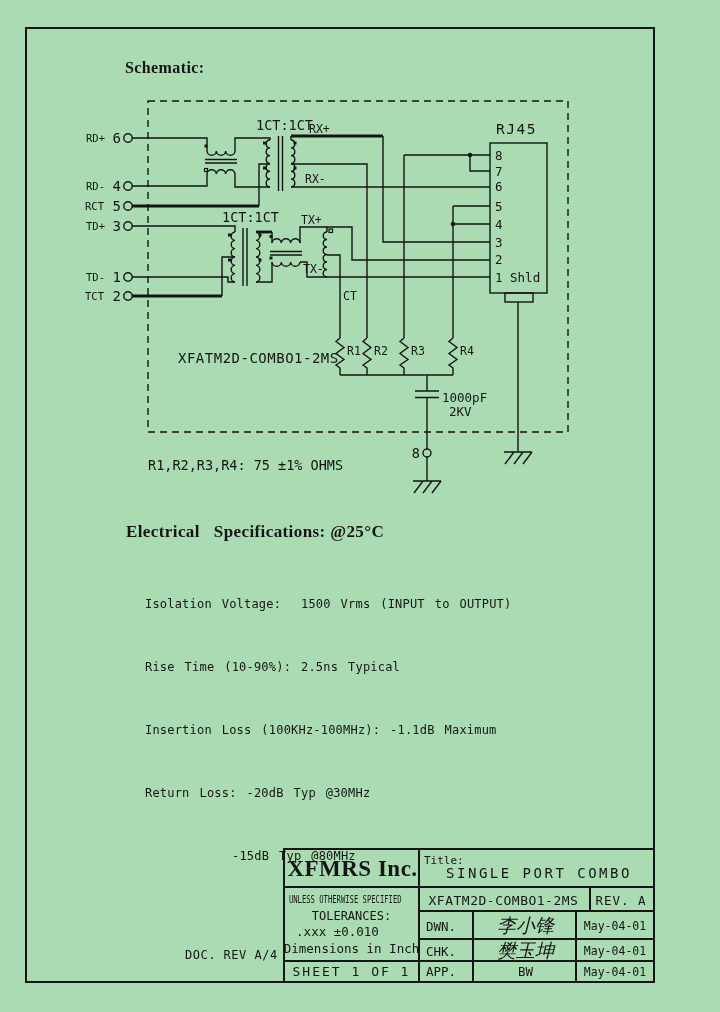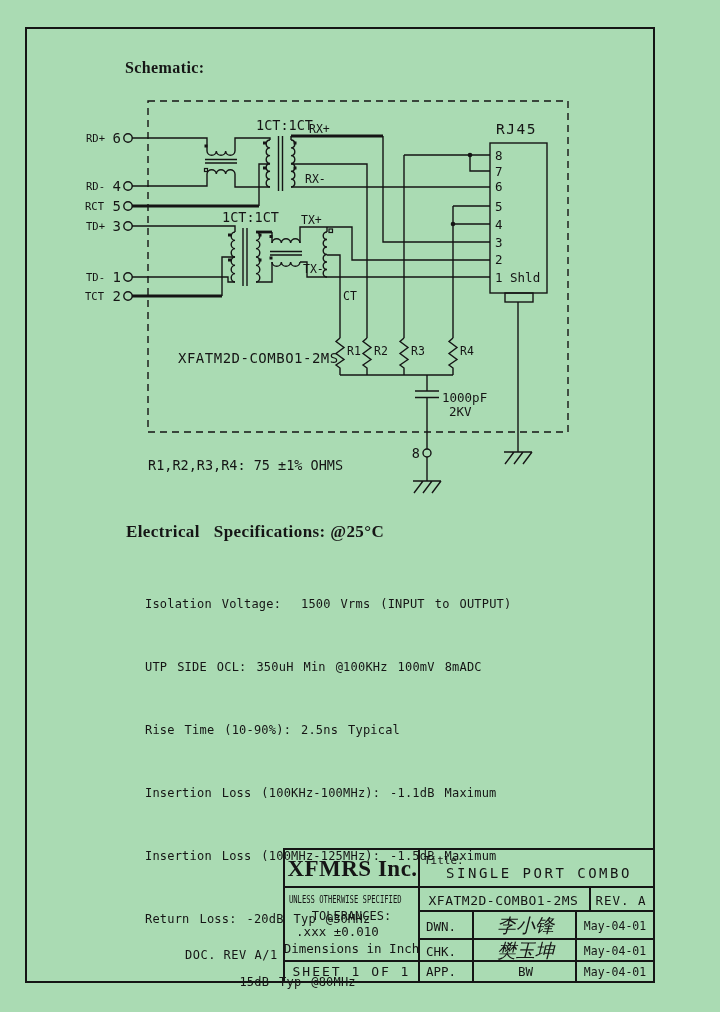--- a/index.html
+++ b/index.html
@@ -216,24 +216,22 @@
   </g>
 
   <text x="178" y="363" font-size="14" letter-spacing="0.5">XFATM2D-COMBO1-2MS</text>
   <text x="148" y="470" font-size="13.5">R1,R2,R3,R4: 75 ±1% OHMS</text>
 </svg>
 
 <div id="electrical-heading" class="serif-head">Electrical   Specifications: @25°C</div>
 
 <div id="specs">
   <div class="spec-line">Isolation Voltage:  1500 Vrms (INPUT to OUTPUT)</div>
-  <div class="spec-line">UTP SIDE OCL: 350uH Min @100KHz 100mV 8mADC</div>
   <div class="spec-line">Rise Time (10-90%): 2.5ns Typical</div>
   <div class="spec-line">Insertion Loss (100KHz-100MHz): -1.1dB Maximum</div>
-  <div class="spec-line">Insertion Loss (100MHz-125MHz): -1.5dB Maximum</div>
   <div class="spec-line">Return Loss: -20dB Typ @30MHz</div>
   <div class="spec-line ind-d">-15dB Typ @80MHz</div>
   
   
   
   
   
   
 </div>
 
@@ -266,13 +264,13 @@
   <div class="tb-cell tb-sig  row-dwn">李小锋</div>
   <div class="tb-cell tb-date row-dwn">May-04-01</div>
   <div class="tb-cell tb-role row-chk">CHK.</div>
   <div class="tb-cell tb-sig  row-chk">樊玉坤</div>
   <div class="tb-cell tb-date row-chk">May-04-01</div>
   <div class="tb-cell tb-role row-app">APP.</div>
   <div class="tb-cell tb-sig  row-app" style="font-style:normal;font-size:12.5px;">BW</div>
   <div class="tb-cell tb-date row-app">May-04-01</div>
 </div>
 
-<div id="doc-rev">DOC. REV A/1</div>
+<div id="doc-rev">DOC. REV A/4</div>
 
 </body></html>

